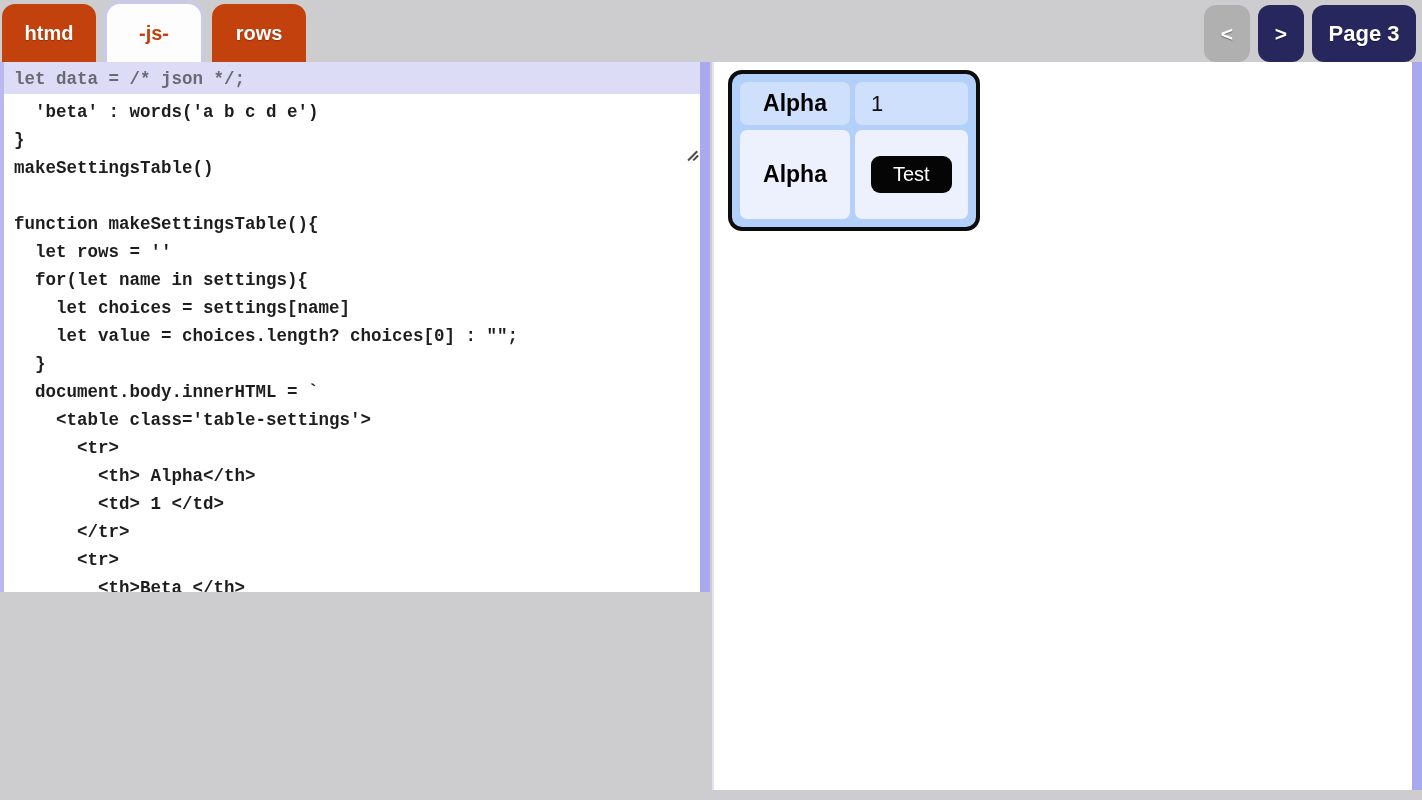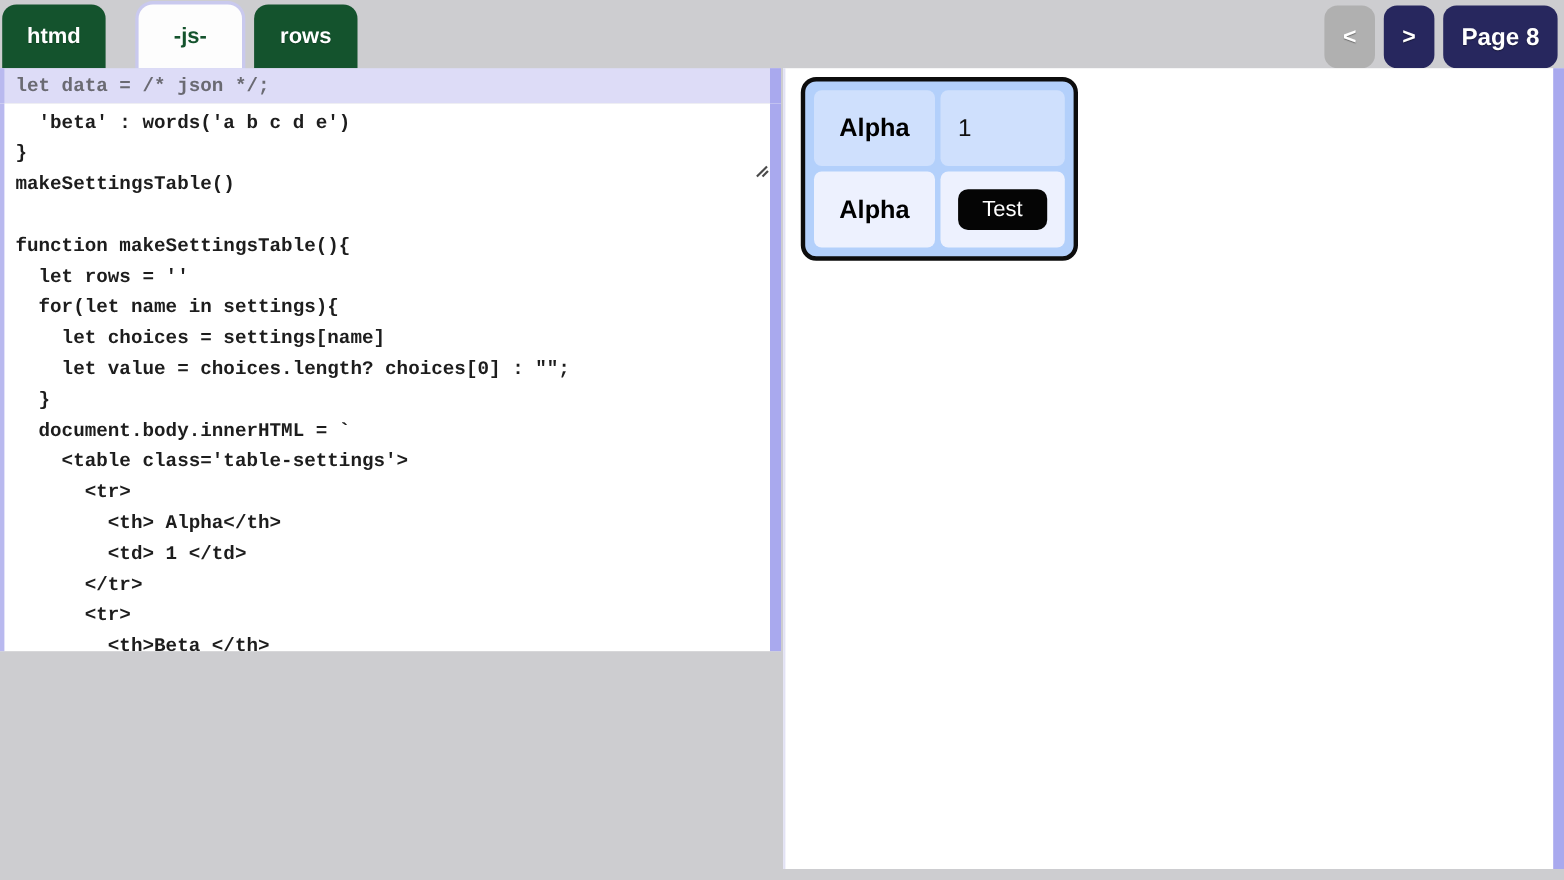--- a/index.html
+++ b/index.html
@@ -30,40 +30,39 @@
     display: flex;
     align-items: flex-end;
     gap: 11px;
     padding-left: 2px;
   }
   .tab {
     height: 58px;
     min-width: 94px;
     margin-top: 4px;
     padding: 0 18px;
-    background: #14532d;
+    background: #c2410c;
     color: #ffffff;
     border: none;
     border-radius: 13px 13px 0 0;
     font-family: "Liberation Sans", sans-serif;
     font-size: 20px;
     font-weight: bold;
     display: flex;
     align-items: center;
     justify-content: center;
     cursor: pointer;
     text-shadow: 0 1px 1px rgba(0,0,0,0.25);
   }
   .tab.active {
     background: #fdfdfd;
-    color: #14532d;
+    color: #c2410c;
     box-shadow: 0 0 0 3px #c9c9ee;
     border-radius: 13px 13px 0 0;
     text-shadow: none;
-    margin-left: 19px;
   }
 
   
   .topnav {
     position: absolute;
     right: 6px;
     top: 5px;
     height: 57px;
     display: flex;
     align-items: stretch;
@@ -179,21 +178,21 @@
     padding: 3px;
   }
   .table-settings th {
     background: #cfe0fd;
     border-radius: 7px;
     font-family: "Liberation Sans", sans-serif;
     font-size: 23px;
     font-weight: bold;
     color: #000000;
     text-align: center;
-    padding: 21px 16px;
+    padding: 8px 16px;
     min-width: 110px;
   }
   .table-settings td {
     background: #cfe0fd;
     border-radius: 7px;
     font-family: "Liberation Sans", sans-serif;
     font-size: 22px;
     color: #111111;
     padding: 8px 16px;
     min-width: 110px;
@@ -206,38 +205,38 @@
   .table-settings button {
     background: #050505;
     color: #ffffff;
     border: none;
     border-radius: 9px;
     font-family: "Liberation Sans", sans-serif;
     font-size: 20px;
     padding: 7px 22px;
     cursor: pointer;
     display: block;
-    margin: 0 auto;
+    margin: 18px auto;
   }
 </style>
 </head>
 <body>
 
 <div id="app">
 
   <div class="tabbar">
     <button class="tab">htmd</button>
     <button class="tab active">-js-</button>
     <button class="tab">rows</button>
   </div>
 
   <div class="topnav">
     <button class="navbtn disabled">&lt;</button>
     <button class="navbtn">&gt;</button>
-    <button class="navbtn page">Page 8</button>
+    <button class="navbtn page">Page 3</button>
   </div>
 
   <div class="editor-pane">
     <textarea class="code-area header" spellcheck="false" placeholder="let data = /* json */;" style="">let data = /* json */;</textarea>
     <span class="resize-grip" id="grip-header"></span>
 
     <textarea class="code-area main" spellcheck="false" placeholder="" style="">  'beta' : words('a b c d e')
 }
 makeSettingsTable()
 

